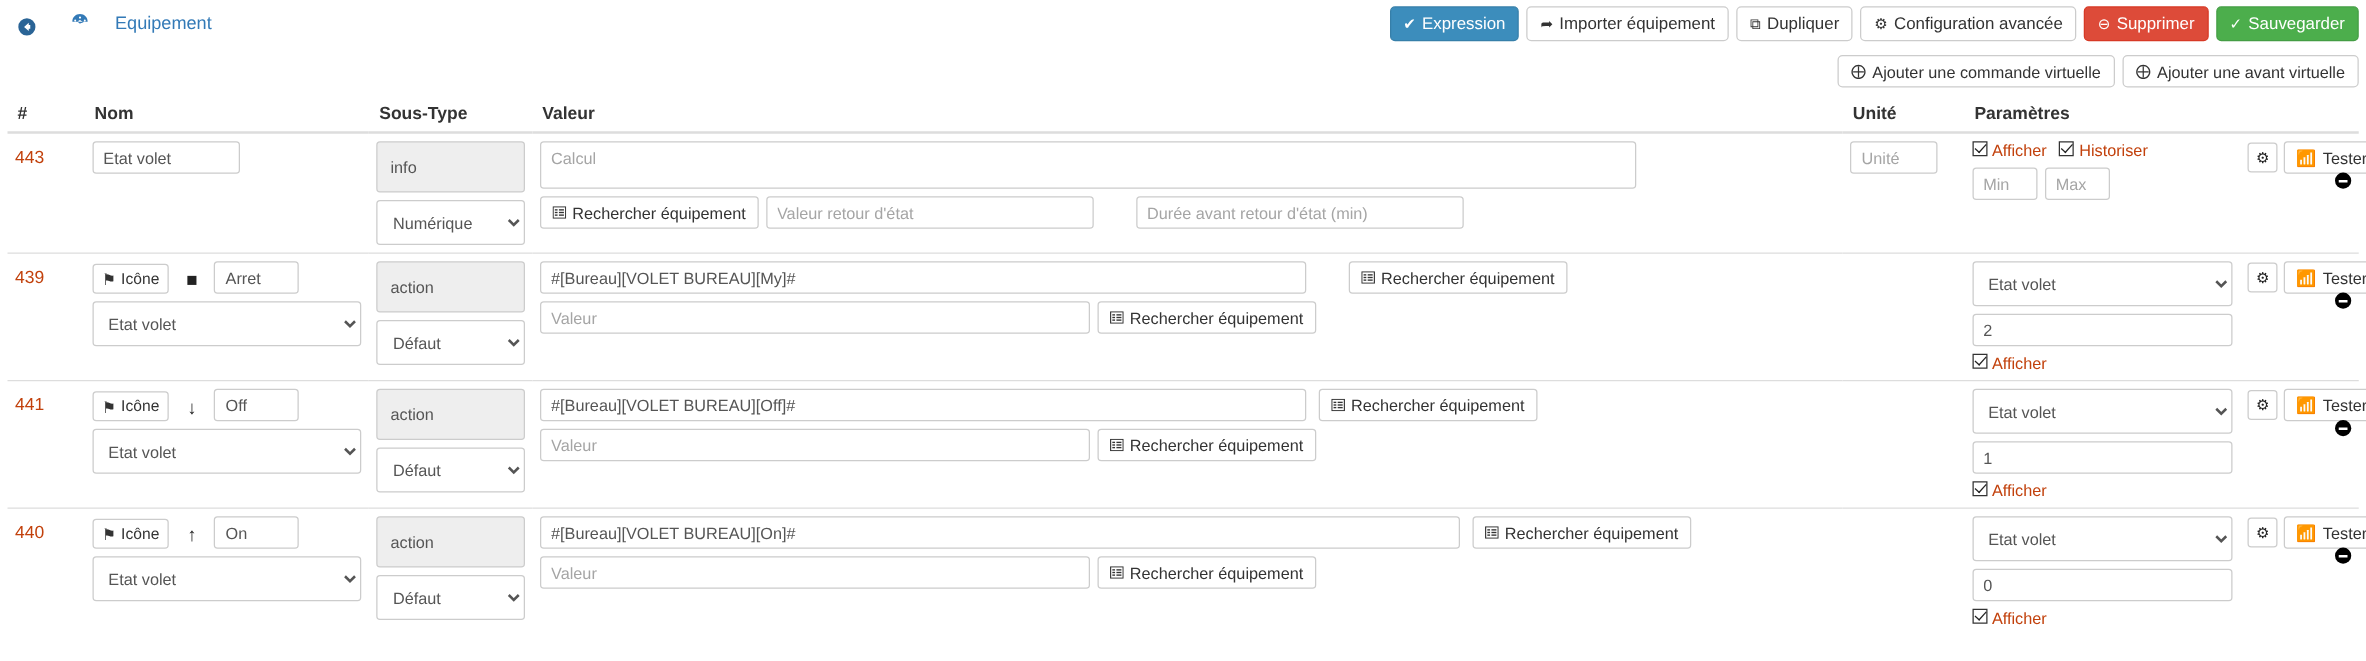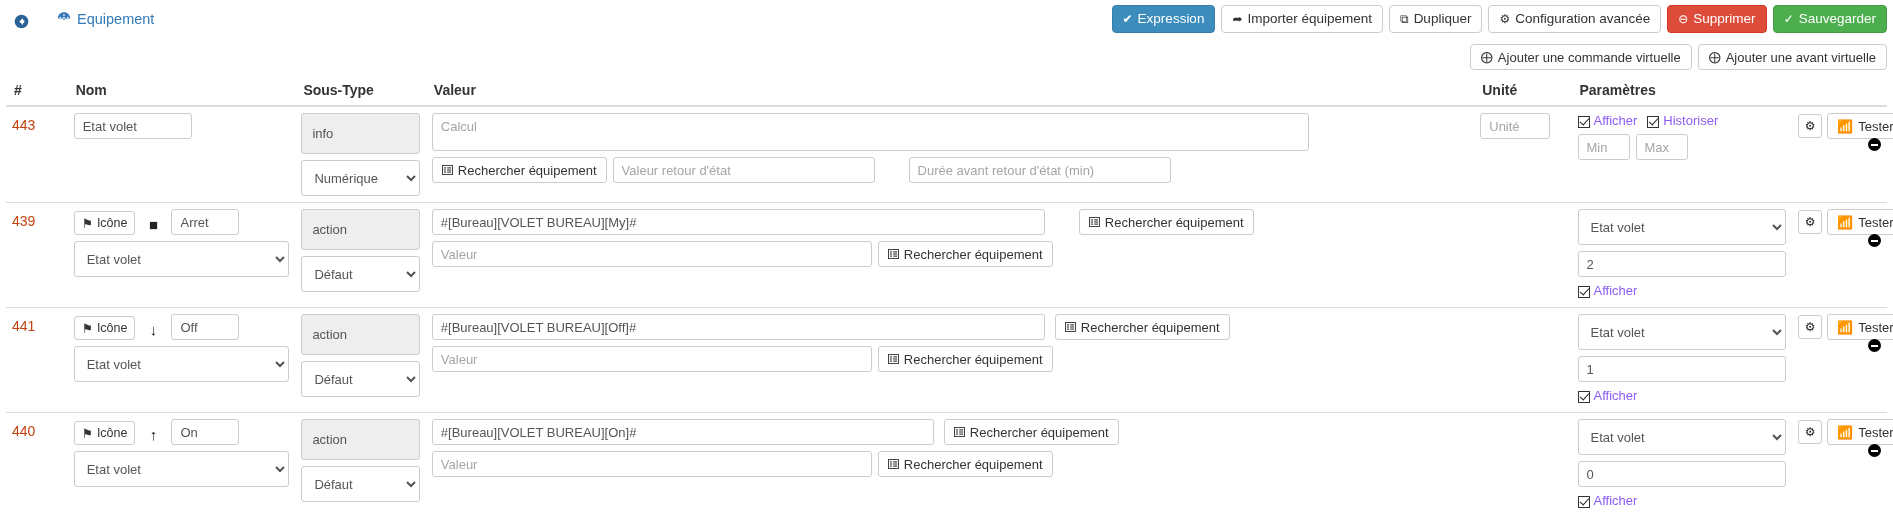--- a/index.html
+++ b/index.html
@@ -31,22 +31,22 @@
     height: 34px;
     display: flex;
     align-items: center;
     justify-content: center;
     color: #2a6496;
     font-size: 15px;
     cursor: pointer;
   }
   .tab {
     display: flex;
-    align-items: flex-end;
-    gap: 6px;
+    align-items: flex-start;
+    gap: 21px;
     padding: 7px 14px 8px 14px;
     font-size: 14.5px;
     color: #337ab7;
     border: 1px solid transparent;
     border-radius: 4px 4px 0 0;
     cursor: pointer;
     white-space: nowrap;
     line-height: 1.3;
   }
   .tab.active {
@@ -206,24 +206,24 @@
     align-items: center;
     justify-content: center;
     width: 24px;
     height: 22px;
     font-size: 15px;
     color: #222222;
   }
 
   .chk {
     display: inline-flex;
-    align-items: flex-end;
+    align-items: flex-start;
     gap: 4px;
     font-size: 13px;
-    color: #8b5cf6;
+    color: #c2410c;
     white-space: nowrap;
     cursor: pointer;
   }
   .chkbox {
     display: inline-block;
     width: 12px; height: 12px;
     border: 1px solid #333333;
     position: relative;
     background: #ffffff;
     flex: none;
@@ -616,21 +616,21 @@
       <td>
         <div class="subtype">action</div>
         <div style="margin-top:6px">
           <select class="sel">
             <option>Défaut</option>
           </select>
         </div>
       </td>
       <td>
         <div class="rowline">
-          <input class="inp" style="width: 502px;" value="#[Bureau][VOLET BUREAU][On]#">
+          <input class="inp" style="width: 736px;" value="#[Bureau][VOLET BUREAU][On]#">
           <button class="btn-sm" style="margin-left:4px">
             <span>
               <svg width="11" height="10" viewBox="0 0 12 11">
                     <rect x="0.5" y="0.5" width="11" height="10" fill="none" stroke="#333"></rect>
                     <rect x="2" y="2.6" width="2.4" height="1.2" fill="#333"></rect>
                     <rect x="5.6" y="2.6" width="4.4" height="1.2" fill="#333"></rect>
                     <rect x="2" y="4.9" width="2.4" height="1.2" fill="#333"></rect>
                     <rect x="5.6" y="4.9" width="4.4" height="1.2" fill="#333"></rect>
                     <rect x="2" y="7.2" width="2.4" height="1.2" fill="#333"></rect>
                     <rect x="5.6" y="7.2" width="4.4" height="1.2" fill="#333"></rect>

